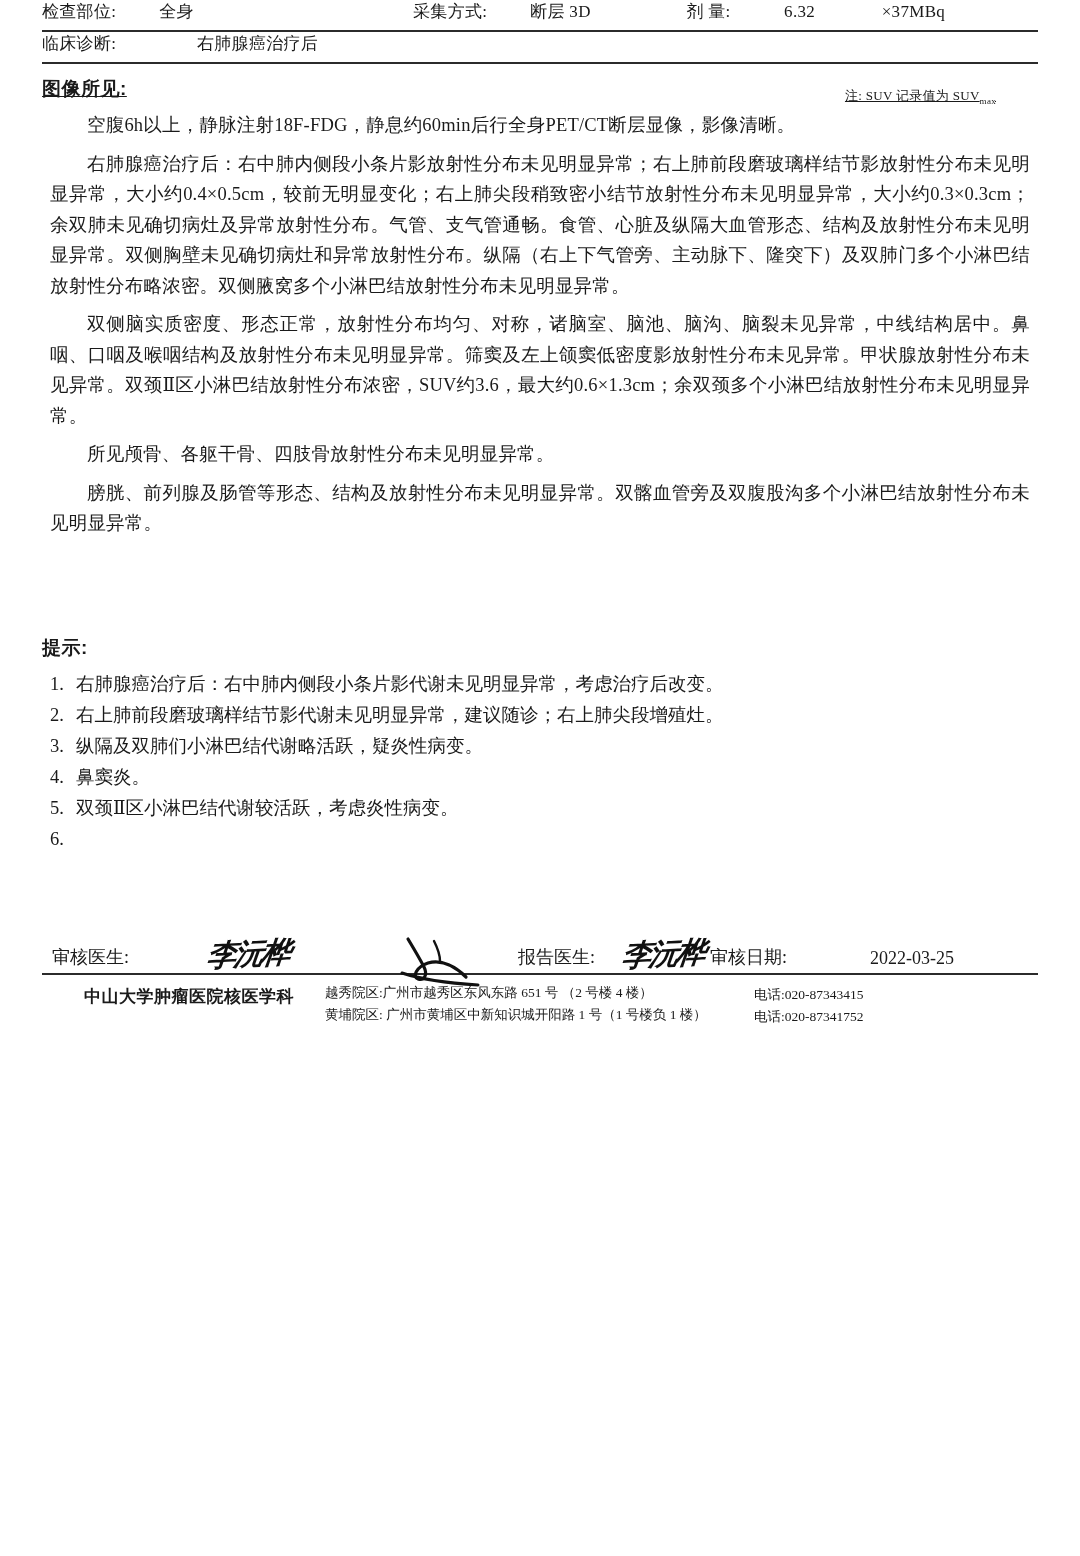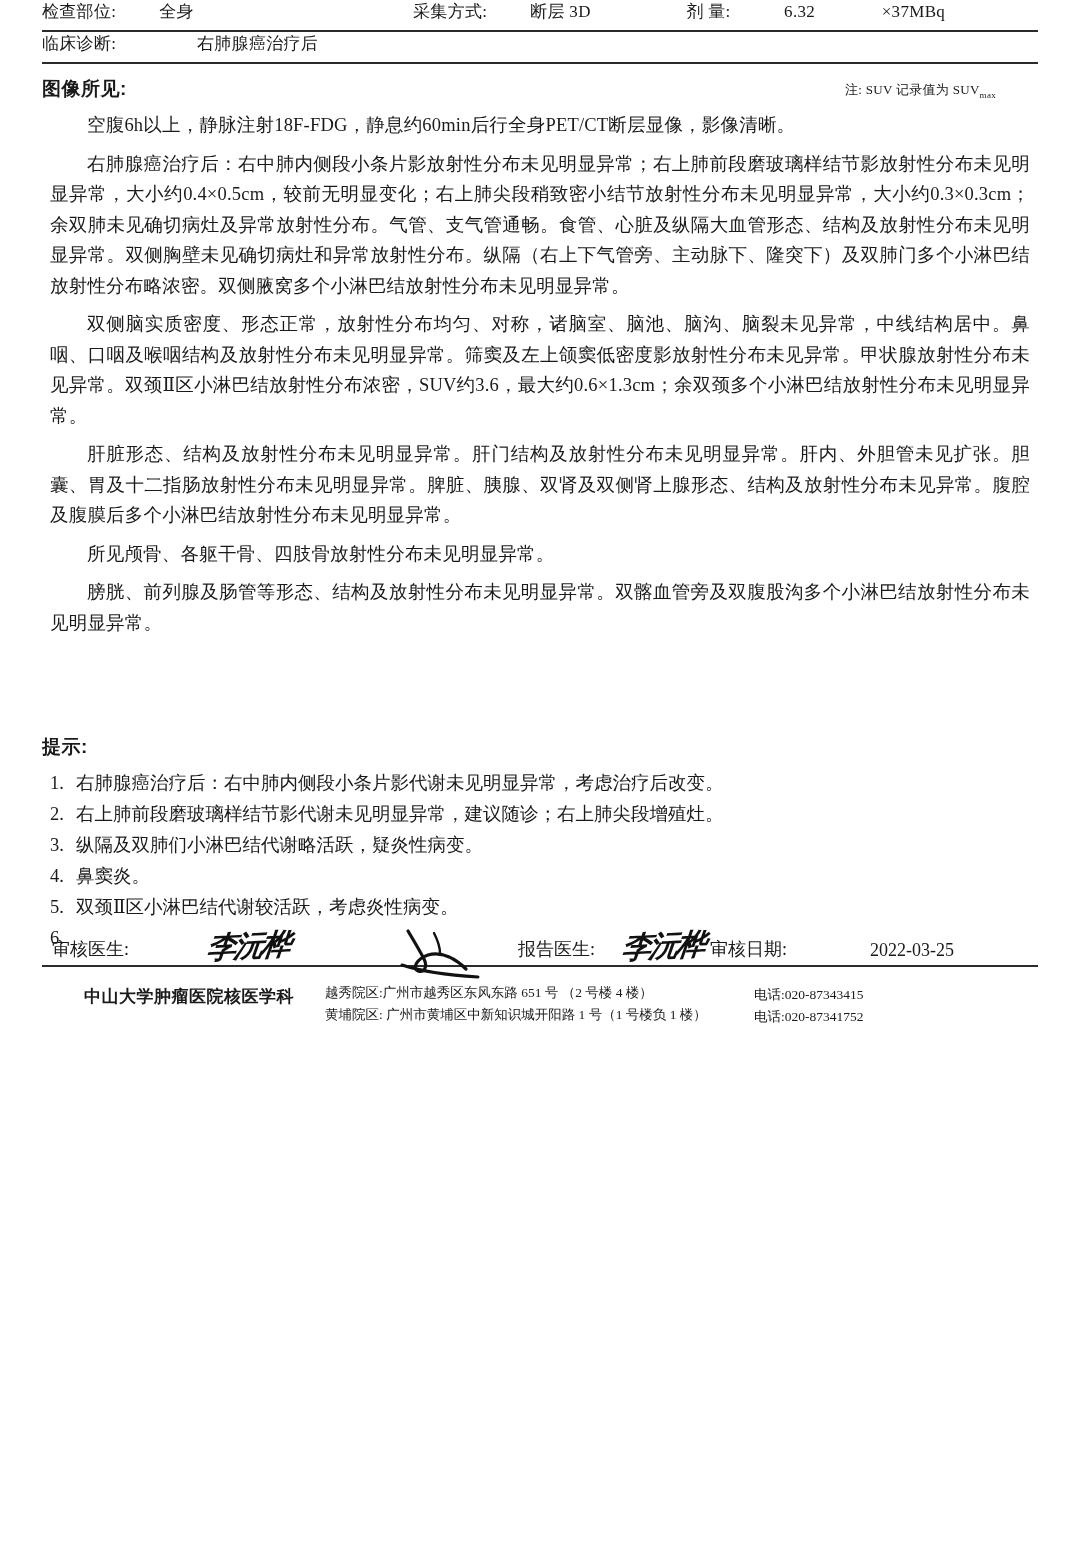--- a/index.html
+++ b/index.html
@@ -54,37 +54,38 @@
   .diag-label { width: 120px; }
   .diag-val   { padding-left: 35px; }
 
   
   .sec-title {
     font-family: "Liberation Sans", "DejaVu Sans", sans-serif;
     font-weight: bold;
     font-size: 19px;
     margin-top: 14px;
     letter-spacing: .5px;
+    text-decoration: underline;
   }
   .suv-note {
     position: absolute;
     right: 42px;
     font-size: 13px;
     font-family: "Liberation Serif", serif;
     letter-spacing: .3px;
     white-space: nowrap;
   }
   .suv-note sub { font-size: 9px; }
 
   .title-line {
     position: relative;
     height: 26px;
   }
   .title-line .sec-title { margin: 0; position: absolute; left: 0; top: 0; }
-  .title-line .suv-note { top: 5px; }
+  .title-line .suv-note { top: 11px; text-decoration: underline; }
 
   .body-text {
     font-size: 18.5px;
     line-height: 30.5px;
     text-align: justify;
     text-justify: inter-ideograph;
     letter-spacing: .2px;
     margin: 0;
   }
   .body-text p {
@@ -157,21 +158,21 @@
     height: 58px;
   }
 
   .footer-rule {
     border-top: 2px solid #2b2b2b;
     margin-top: 0;
   }
 
   .addr-block {
     position: relative;
-    margin-top: 15px;
+    margin-top: 7px;
     height: 56px;
     font-size: 13.5px;
     line-height: 22px;
   }
   .hosp {
     position: absolute;
     left: 42px;
     top: 4px;
     font-family: "Liberation Sans", "DejaVu Sans", sans-serif;
     font-weight: bold;
@@ -221,21 +222,20 @@
 
   <div class="title-line" style="margin-top:12px;">
     <div class="sec-title">图像所见:</div>
     <div class="suv-note"><span>注: SUV 记录值为 SUV</span><sub>max</sub></div>
   </div>
 
   <div class="body-text">
     <p>空腹6h以上，静脉注射18F-FDG，静息约60min后行全身PET/CT断层显像，影像清晰。</p>
     <p>右肺腺癌治疗后：右中肺内侧段小条片影放射性分布未见明显异常；右上肺前段磨玻璃样结节影放射性分布未见明显异常，大小约0.4×0.5cm，较前无明显变化；右上肺尖段稍致密小结节放射性分布未见明显异常，大小约0.3×0.3cm；余双肺未见确切病灶及异常放射性分布。气管、支气管通畅。食管、心脏及纵隔大血管形态、结构及放射性分布未见明显异常。双侧胸壁未见确切病灶和异常放射性分布。纵隔（右上下气管旁、主动脉下、隆突下）及双肺门多个小淋巴结放射性分布略浓密。双侧腋窝多个小淋巴结放射性分布未见明显异常。</p>
     <p>双侧脑实质密度、形态正常，放射性分布均匀、对称，诸脑室、脑池、脑沟、脑裂未见异常，中线结构居中。鼻咽、口咽及喉咽结构及放射性分布未见明显异常。筛窦及左上颌窦低密度影放射性分布未见异常。甲状腺放射性分布未见异常。双颈Ⅱ区小淋巴结放射性分布浓密，SUV约3.6，最大约0.6×1.3cm；余双颈多个小淋巴结放射性分布未见明显异常。</p>
-    <p>肝脏形态、结构及放射性分布未见明显异常。肝门结构及放射性分布未见明显异常。肝内、外胆管未见扩张。胆囊、胃及十二指肠放射性分布未见明显异常。脾脏、胰腺、双肾及双侧肾上腺形态、结构及放射性分布未见异常。腹腔及腹膜后多个小淋巴结放射性分布未见明显异常。</p>
     <p>所见颅骨、各躯干骨、四肢骨放射性分布未见明显异常。</p>
     <p>膀胱、前列腺及肠管等形态、结构及放射性分布未见明显异常。双髂血管旁及双腹股沟多个小淋巴结放射性分布未见明显异常。</p>
   </div>
 
   <div class="imp-title" style="margin-top:96px;">提示:</div>
 
   <ul class="imp-list" style="margin-top:8px;">
     <li><span class="num">1.</span><span>右肺腺癌治疗后：右中肺内侧段小条片影代谢未见明显异常，考虑治疗后改变。</span></li>
     <li><span class="num">2.</span><span>右上肺前段磨玻璃样结节影代谢未见明显异常，建议随诊；右上肺尖段增殖灶。</span></li>
     <li><span class="num">3.</span><span>纵隔及双肺们小淋巴结代谢略活跃，疑炎性病变。</span></li>

